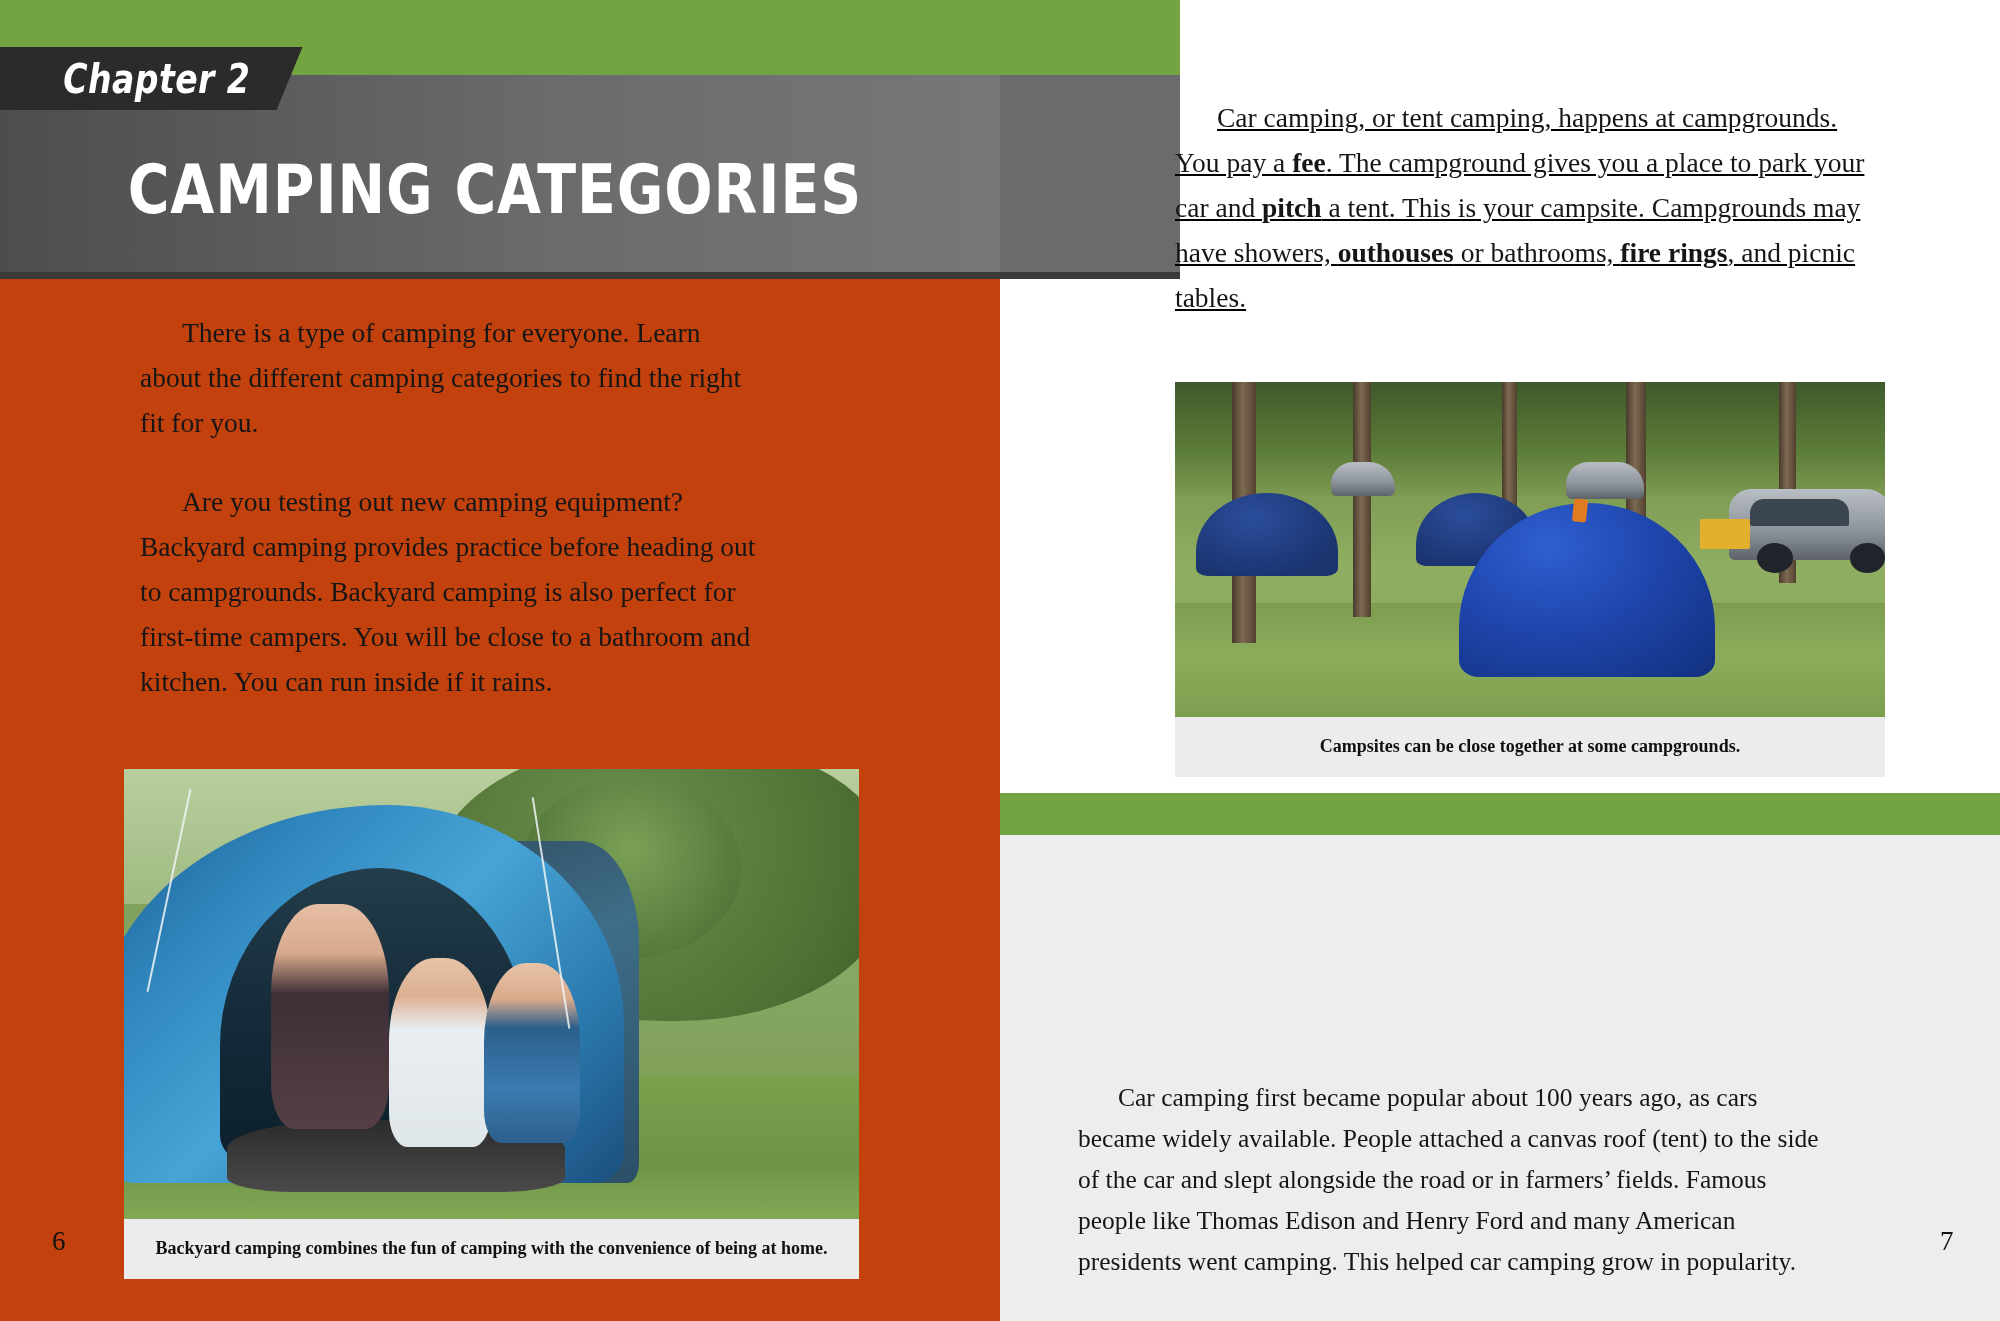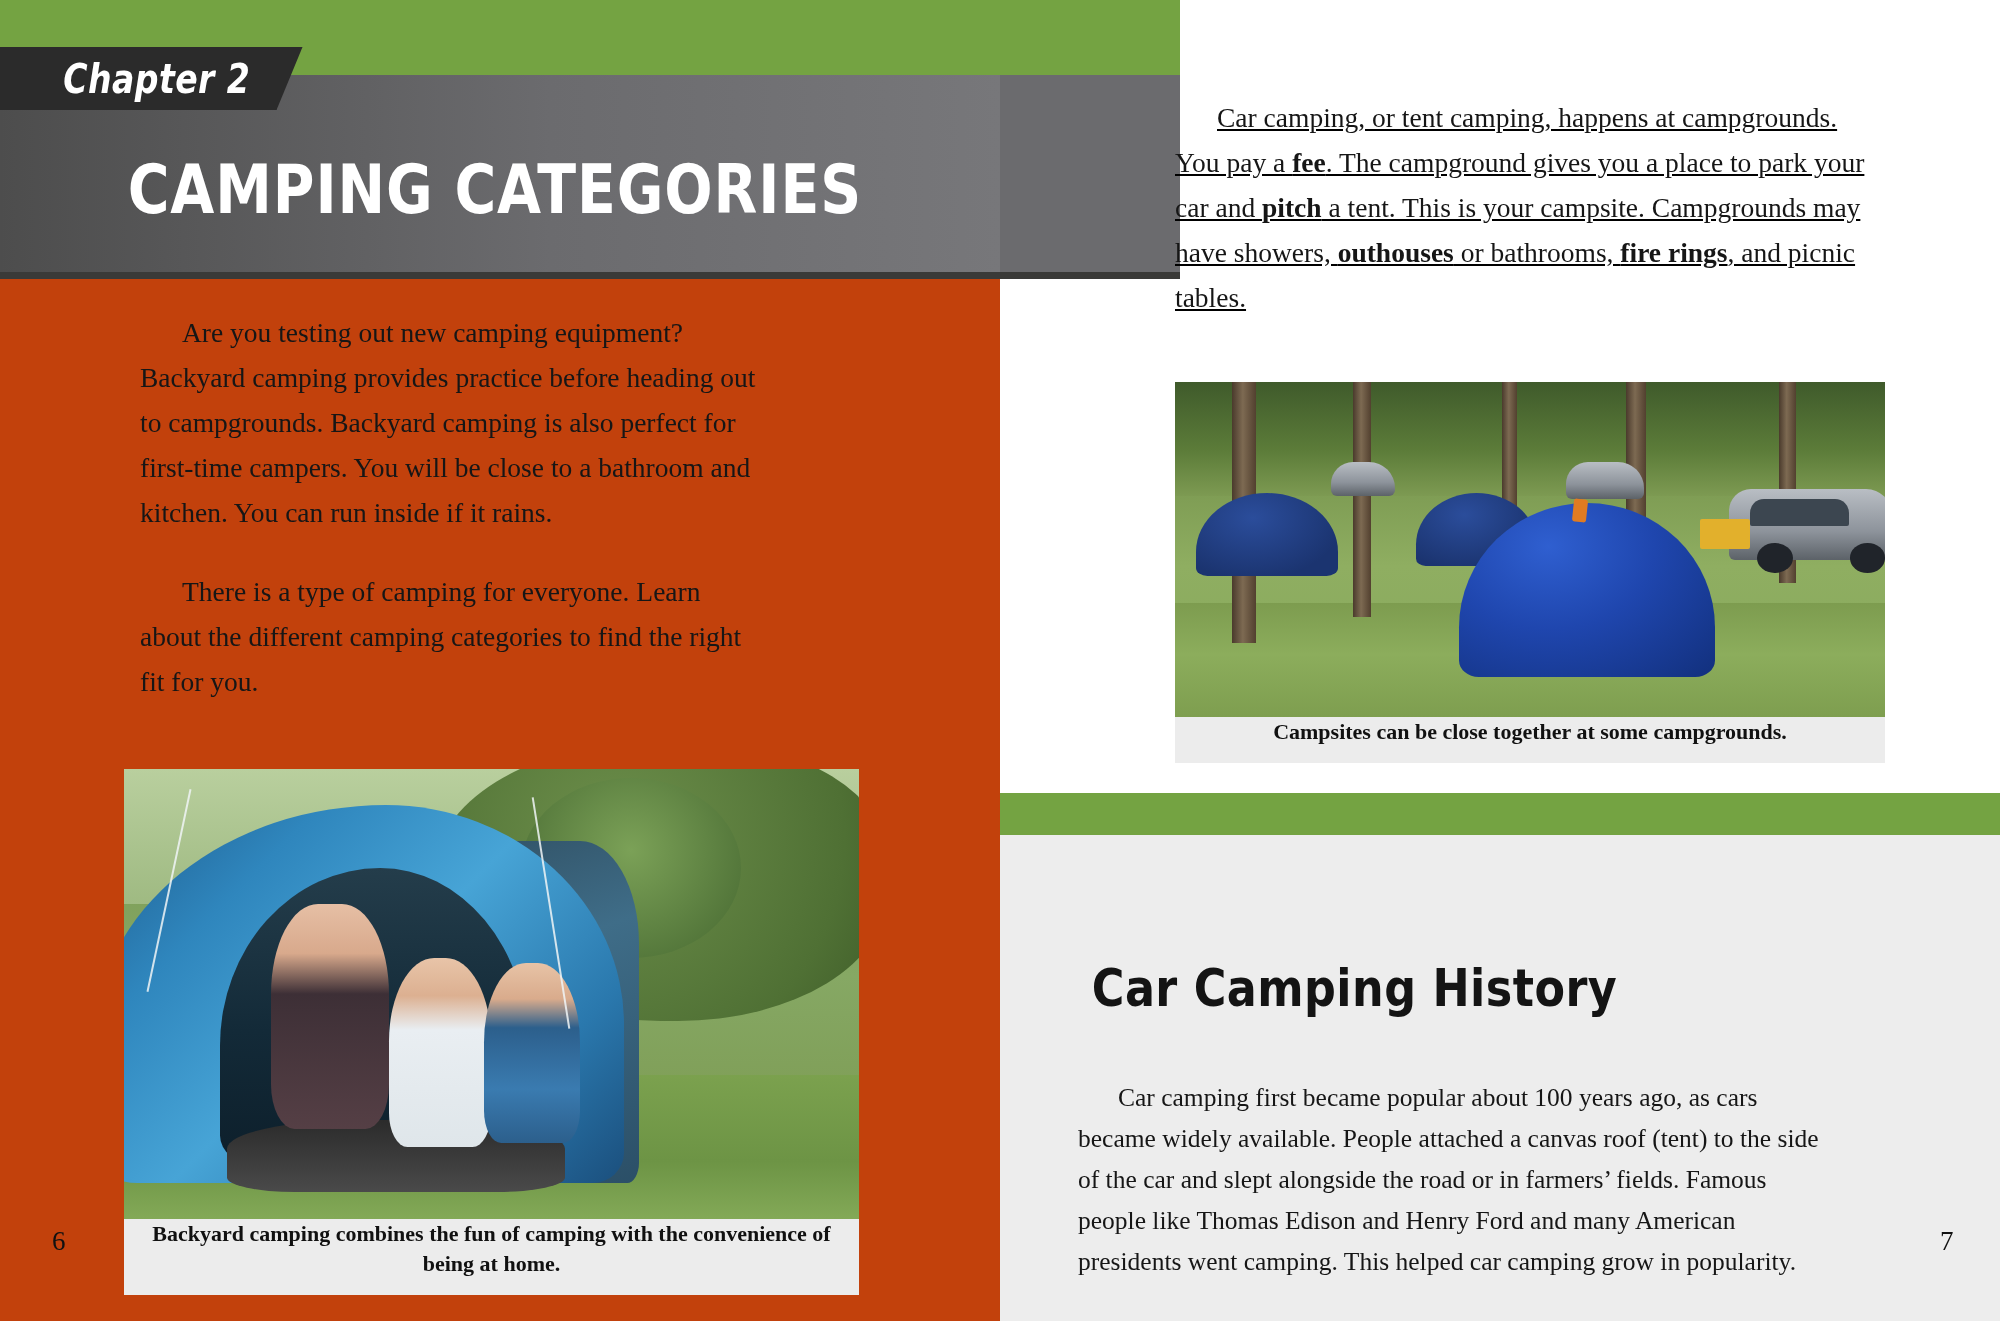--- a/index.html
+++ b/index.html
@@ -32,22 +32,22 @@
   .chapter-title span{
      font-family:"DejaVu Sans Condensed","Liberation Sans", sans-serif;
      font-weight:700;font-size:68px;letter-spacing:1px;
      display:inline-block;transform:scaleX(.93);}
 
   .col-left{position:absolute;left:140px;top:310px;width:620px;}
   p.body{margin:0 0 34px 0;font-size:27.5px;line-height:45px;color:#161616;text-indent:42px;}
 
   .photo{position:relative;background:#ececec;}
   .photo .imgbox{width:100%;display:block;}
-  .cap{font-family:"Liberation Serif", serif;font-weight:700;font-size:22px;
-       line-height:30px;text-align:center;color:#111;padding:0 18px 16px 18px;}
+  .cap{font-family:"Liberation Serif", serif;font-weight:700;font-size:18px;
+       line-height:30px;text-align:center;color:#111;padding:14px 18px 16px 18px;}
 
   .fig-left{position:absolute;left:110px;top:755px;width:735px;}
   .fig-left .imgbox{height:450px;}
 
   .pnum{position:absolute;font-size:27px;color:#111;}
   .pnum-l{left:52px;top:1226px;}
 
   
   .page-right{position:absolute;left:1000px;top:0;width:1000px;height:1321px;background:#fff;overflow:hidden;}
   .r-green{position:absolute;left:-820px;top:0;width:1000px;height:75px;background:#74a342;}
@@ -140,22 +140,22 @@
 
     <div class="chapter-tab">
       <span>Chapter 2</span>
     </div>
 
     <div class="chapter-title">
       <span>CAMPING CATEGORIES</span>
     </div>
 
     <div class="col-left">
+      <p class="body">There is a type of camping for everyone. Learn about the different camping categories to find the right fit for you.</p>
       <p class="body">Are you testing out new camping equipment? Backyard camping provides practice before heading out to campgrounds. Backyard camping is also perfect for first-time campers. You will be close to a bathroom and kitchen. You can run inside if it rains.</p>
-      <p class="body">There is a type of camping for everyone. Learn about the different camping categories to find the right fit for you.</p>
     </div>
 
     <figure class="fig-left photo" style="margin:14px;">
       <div class="imgbox ph ph-backyard">
         <div class="by-sky"></div>
         <div class="by-bush"></div>
         <div class="by-bush2"></div>
         <div class="by-grass"></div>
         <div class="by-tent2"></div>
         <div class="by-tent"></div>
@@ -205,23 +205,20 @@
         <div class="cs-orange" style="left:74%;top:41%;width:7%;height:9%;background:#e2b02c;border-radius:2px;"></div>
       </div>
       <figcaption class="cap">Campsites can be close together at some campgrounds.</figcaption>
     </figure>
 
     <aside class="sidebar">
       <div class="sb-green"></div>
 
       <div class="sb-body"></div>
 
-      <div class="sb-title">
-        <span>Car Camping History</span>
-      </div>
       <div class="sb-text">
         <p>Car camping first became popular about 100 years ago, as cars became widely available. People attached a canvas roof (tent) to the side of the car and slept alongside the road or in farmers’ fields. Famous people like Thomas Edison and Henry Ford and many American presidents went camping. This helped car camping grow in popularity.</p>
       </div>
     </aside>
 
     <div class="pnum" style="left:940px;top:1226px;">7</div>
   </div>
 
 </div>
 

